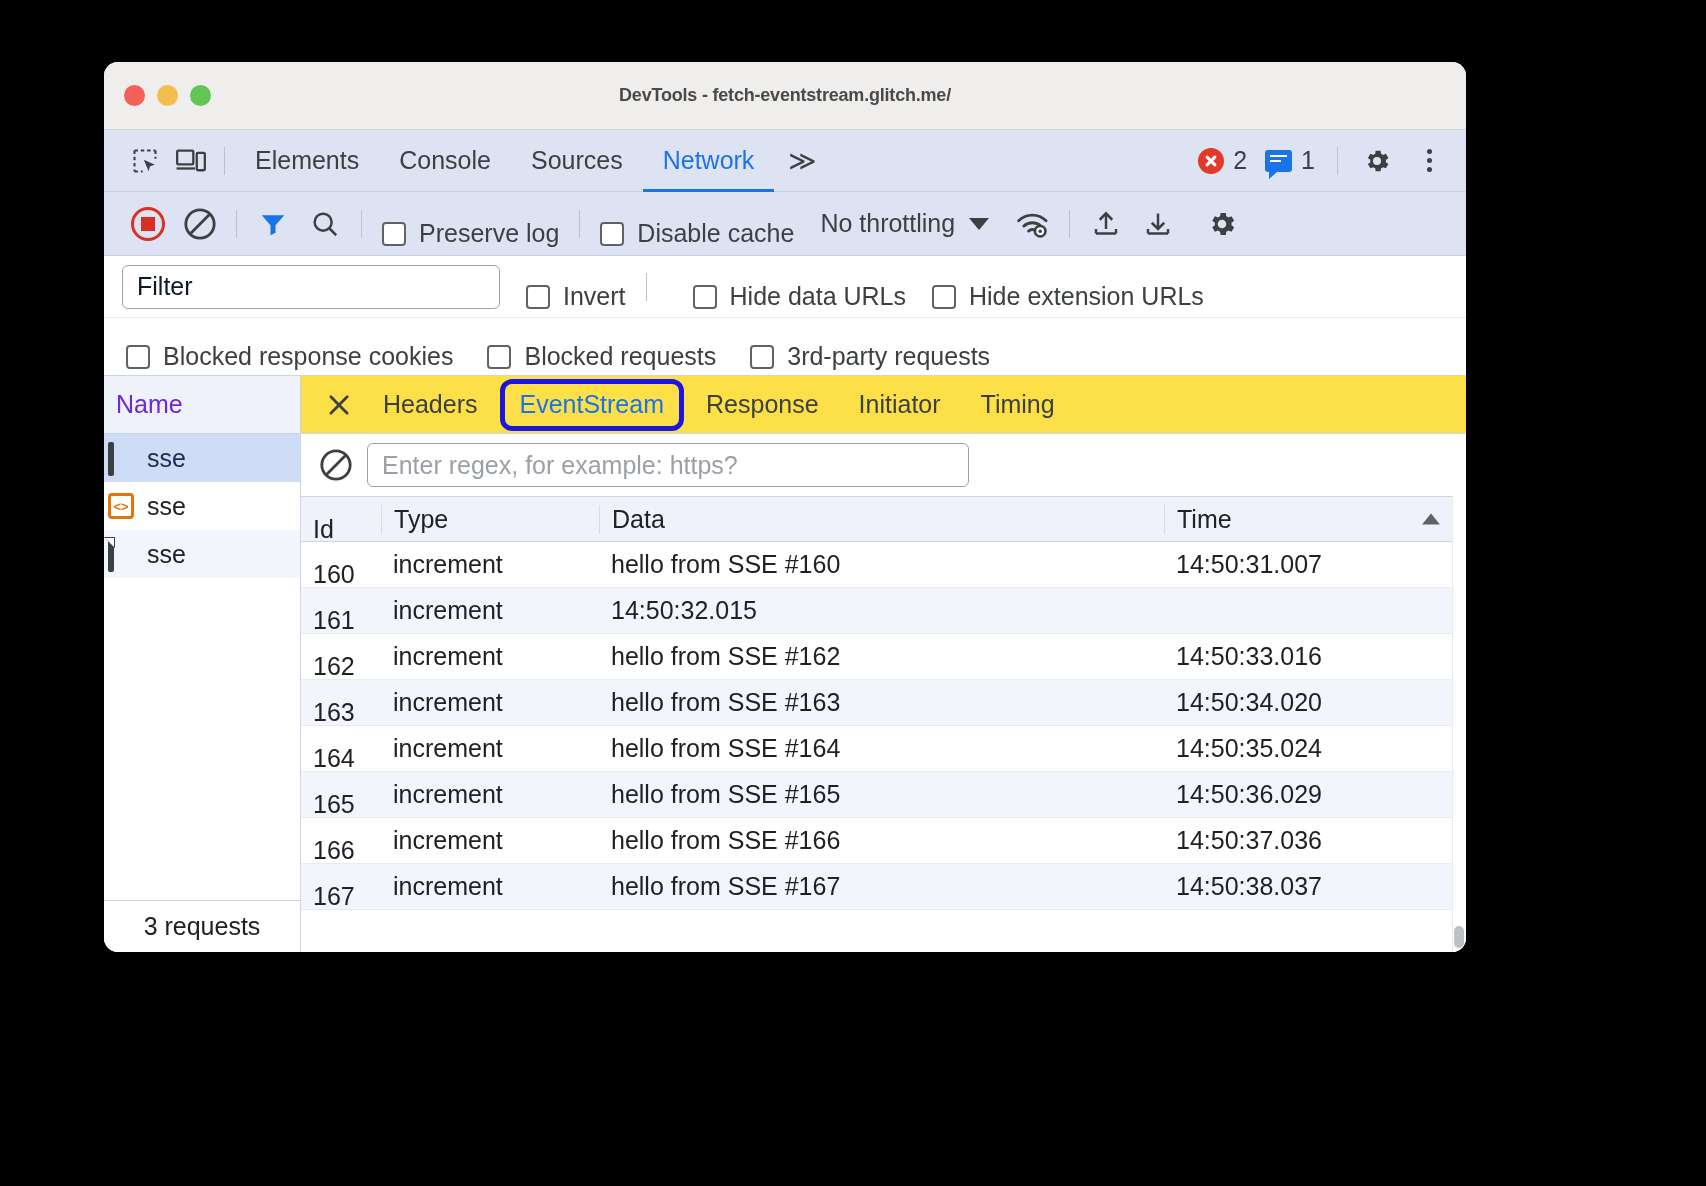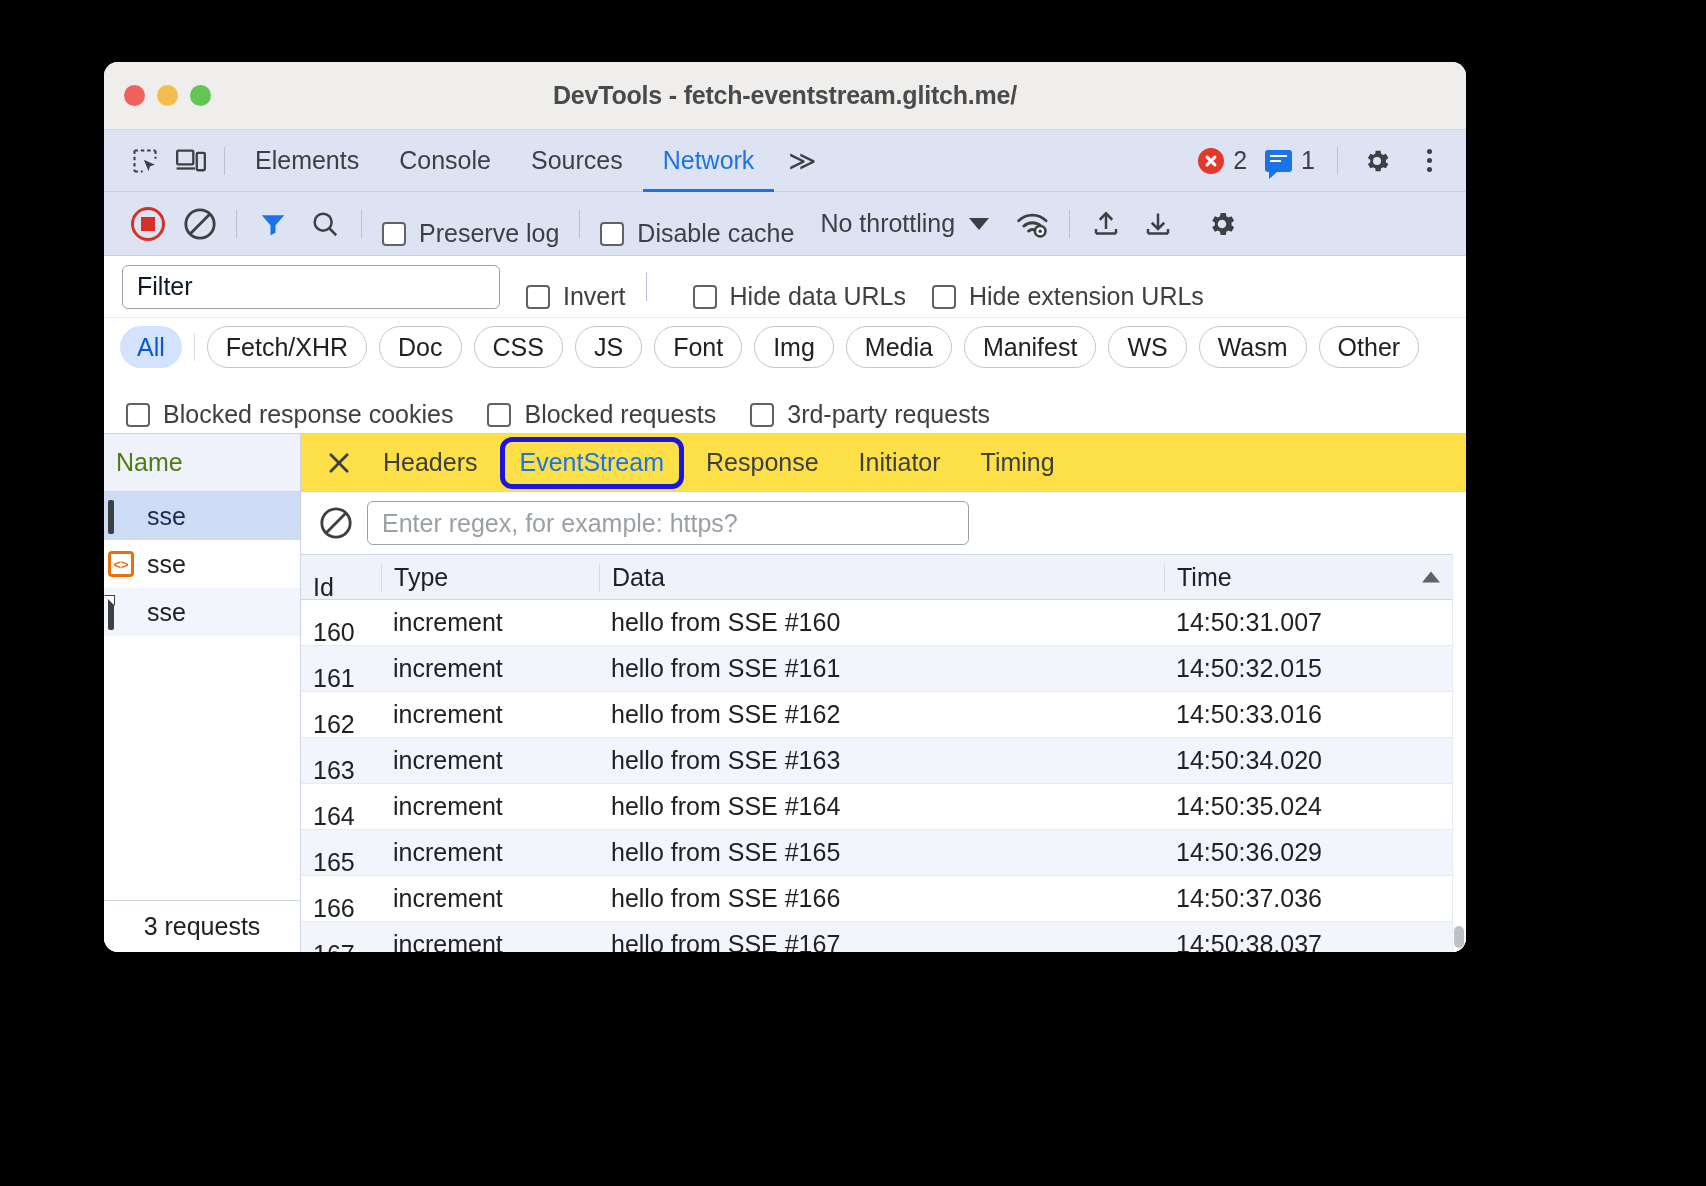--- a/index.html
+++ b/index.html
@@ -29,21 +29,21 @@
     position: relative;
     flex: 0 0 auto;
   }
   .traffic { display: flex; gap: 12px; padding-left: 20px; }
   .dot { width: 21px; height: 21px; border-radius: 50%; }
   .dot.red { background: #f2615a; }
   .dot.yellow { background: #f4bd4f; }
   .dot.green { background: #62c554; }
   .title-text {
     position: absolute; left: 0; right: 0; text-align: center;
-    font-size: 25px; font-weight: bold; color: #4a4a4a;
+    font-size: 18px; font-weight: bold; color: #4a4a4a;
     letter-spacing: -.2px;
     pointer-events: none;
   }
 
   
   .dt-tabbar {
     height: 62px;
     background: #dee3f4;
     display: flex; align-items: center;
     border-bottom: 1px solid #c9cfe4;
@@ -158,21 +158,21 @@
   .split { display:flex; flex: 1 1 auto; min-height: 0; }
   .names {
     width: 197px; flex: 0 0 197px;
     border-right: 1px solid #cfd4e4;
     display:flex; flex-direction:column;
     background:#fff;
   }
   .names-head {
     height: 58px; background:#eff2fa; border-bottom:1px solid #cfd4e4;
     display:flex; align-items:center; padding-left:12px;
-    font-size: 25px; color:#4d7c0f;
+    font-size: 25px; color:#6d28d9;
     flex: 0 0 auto;
   }
   .names-list { flex:1 1 auto; overflow:hidden; }
   .nrow {
     height: 48px; display:flex; align-items:center; gap:13px; padding-left:4px;
     font-size: 25px; color:#202124;
   }
   .nrow.sel { background:#cfdcf6; color:#1b2a52; }
   .nrow.alt { background:#f2f5fb; }
   .names-foot {
@@ -420,35 +420,20 @@
     <label class="check-row">
       <span class="cbx"></span>
       <span>Hide data URLs</span>
     </label>
     <label class="check-row">
       <span class="cbx"></span>
       <span>Hide extension URLs</span>
     </label>
   </div>
 
-  <div class="type-row">
-    <span class="pill active">All</span>
-    <span class="pill-sep"></span>
-    <span class="pill">Fetch/XHR</span>
-    <span class="pill">Doc</span>
-    <span class="pill">CSS</span>
-    <span class="pill">JS</span>
-    <span class="pill">Font</span>
-    <span class="pill">Img</span>
-    <span class="pill">Media</span>
-    <span class="pill">Manifest</span>
-    <span class="pill">WS</span>
-    <span class="pill">Wasm</span>
-    <span class="pill">Other</span>
-  </div>
 
   <div class="blocked-row">
     <label class="check-row">
       <span class="cbx"></span>
       <span>Blocked response cookies</span>
     </label>
     <label class="check-row">
       <span class="cbx"></span>
       <span>Blocked requests</span>
     </label>
@@ -521,21 +506,20 @@
 
             <div class="grow">
               <span class="c-id">160</span>
               <span class="c-type">increment</span>
               <span class="c-data">hello from SSE #160</span>
               <span class="c-time">14:50:31.007</span>
             </div>
             <div class="grow alt">
               <span class="c-id">161</span>
               <span class="c-type">increment</span>
-              <span class="c-data">hello from SSE #161</span>
               <span class="c-time">14:50:32.015</span>
             </div>
             <div class="grow">
               <span class="c-id">162</span>
               <span class="c-type">increment</span>
               <span class="c-data">hello from SSE #162</span>
               <span class="c-time">14:50:33.016</span>
             </div>
             <div class="grow alt">
               <span class="c-id">163</span>

